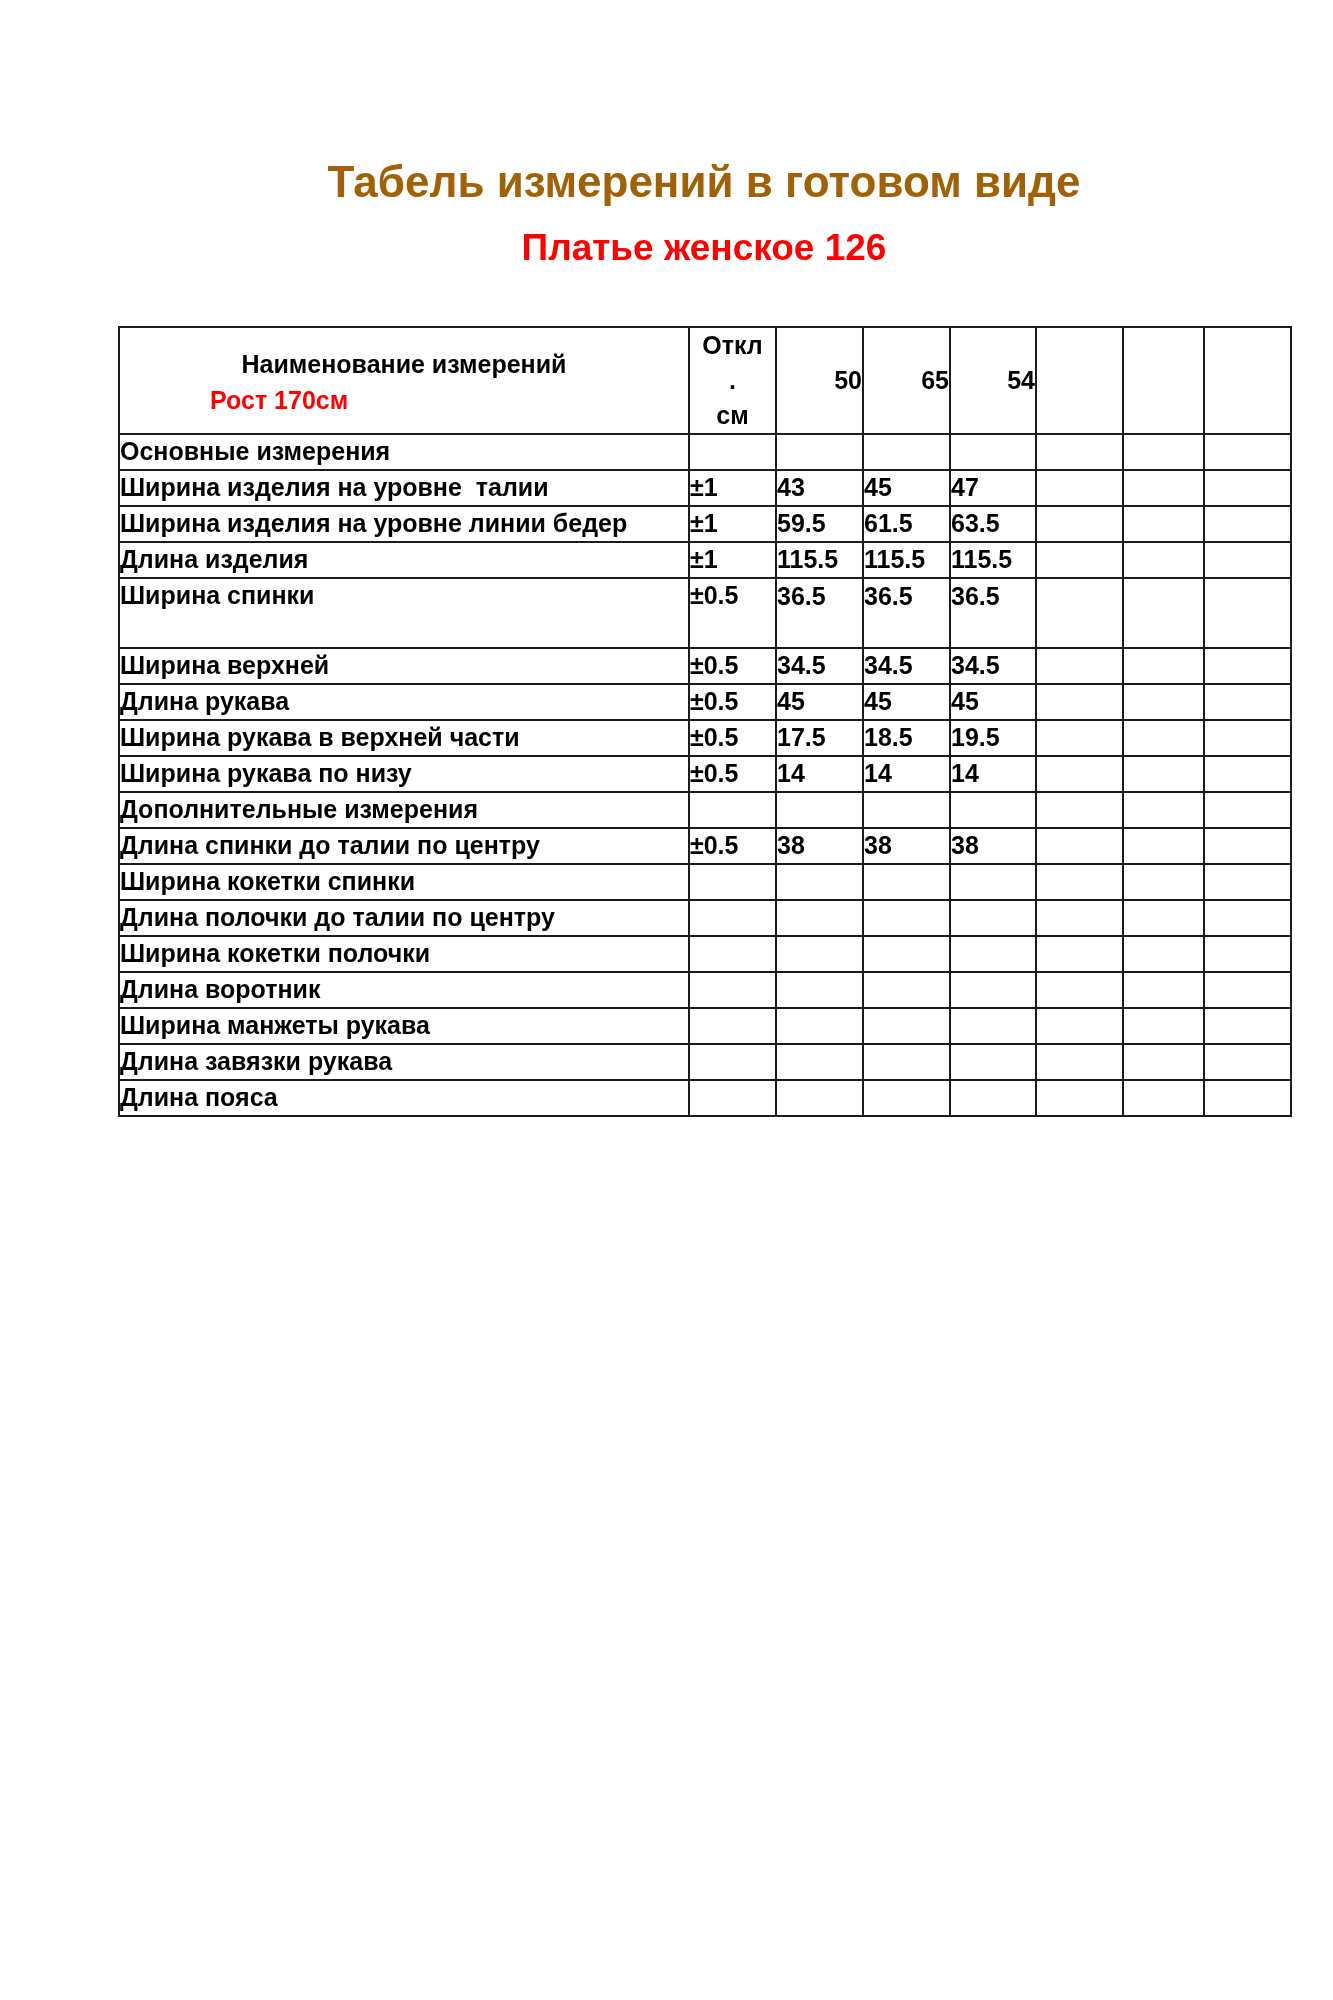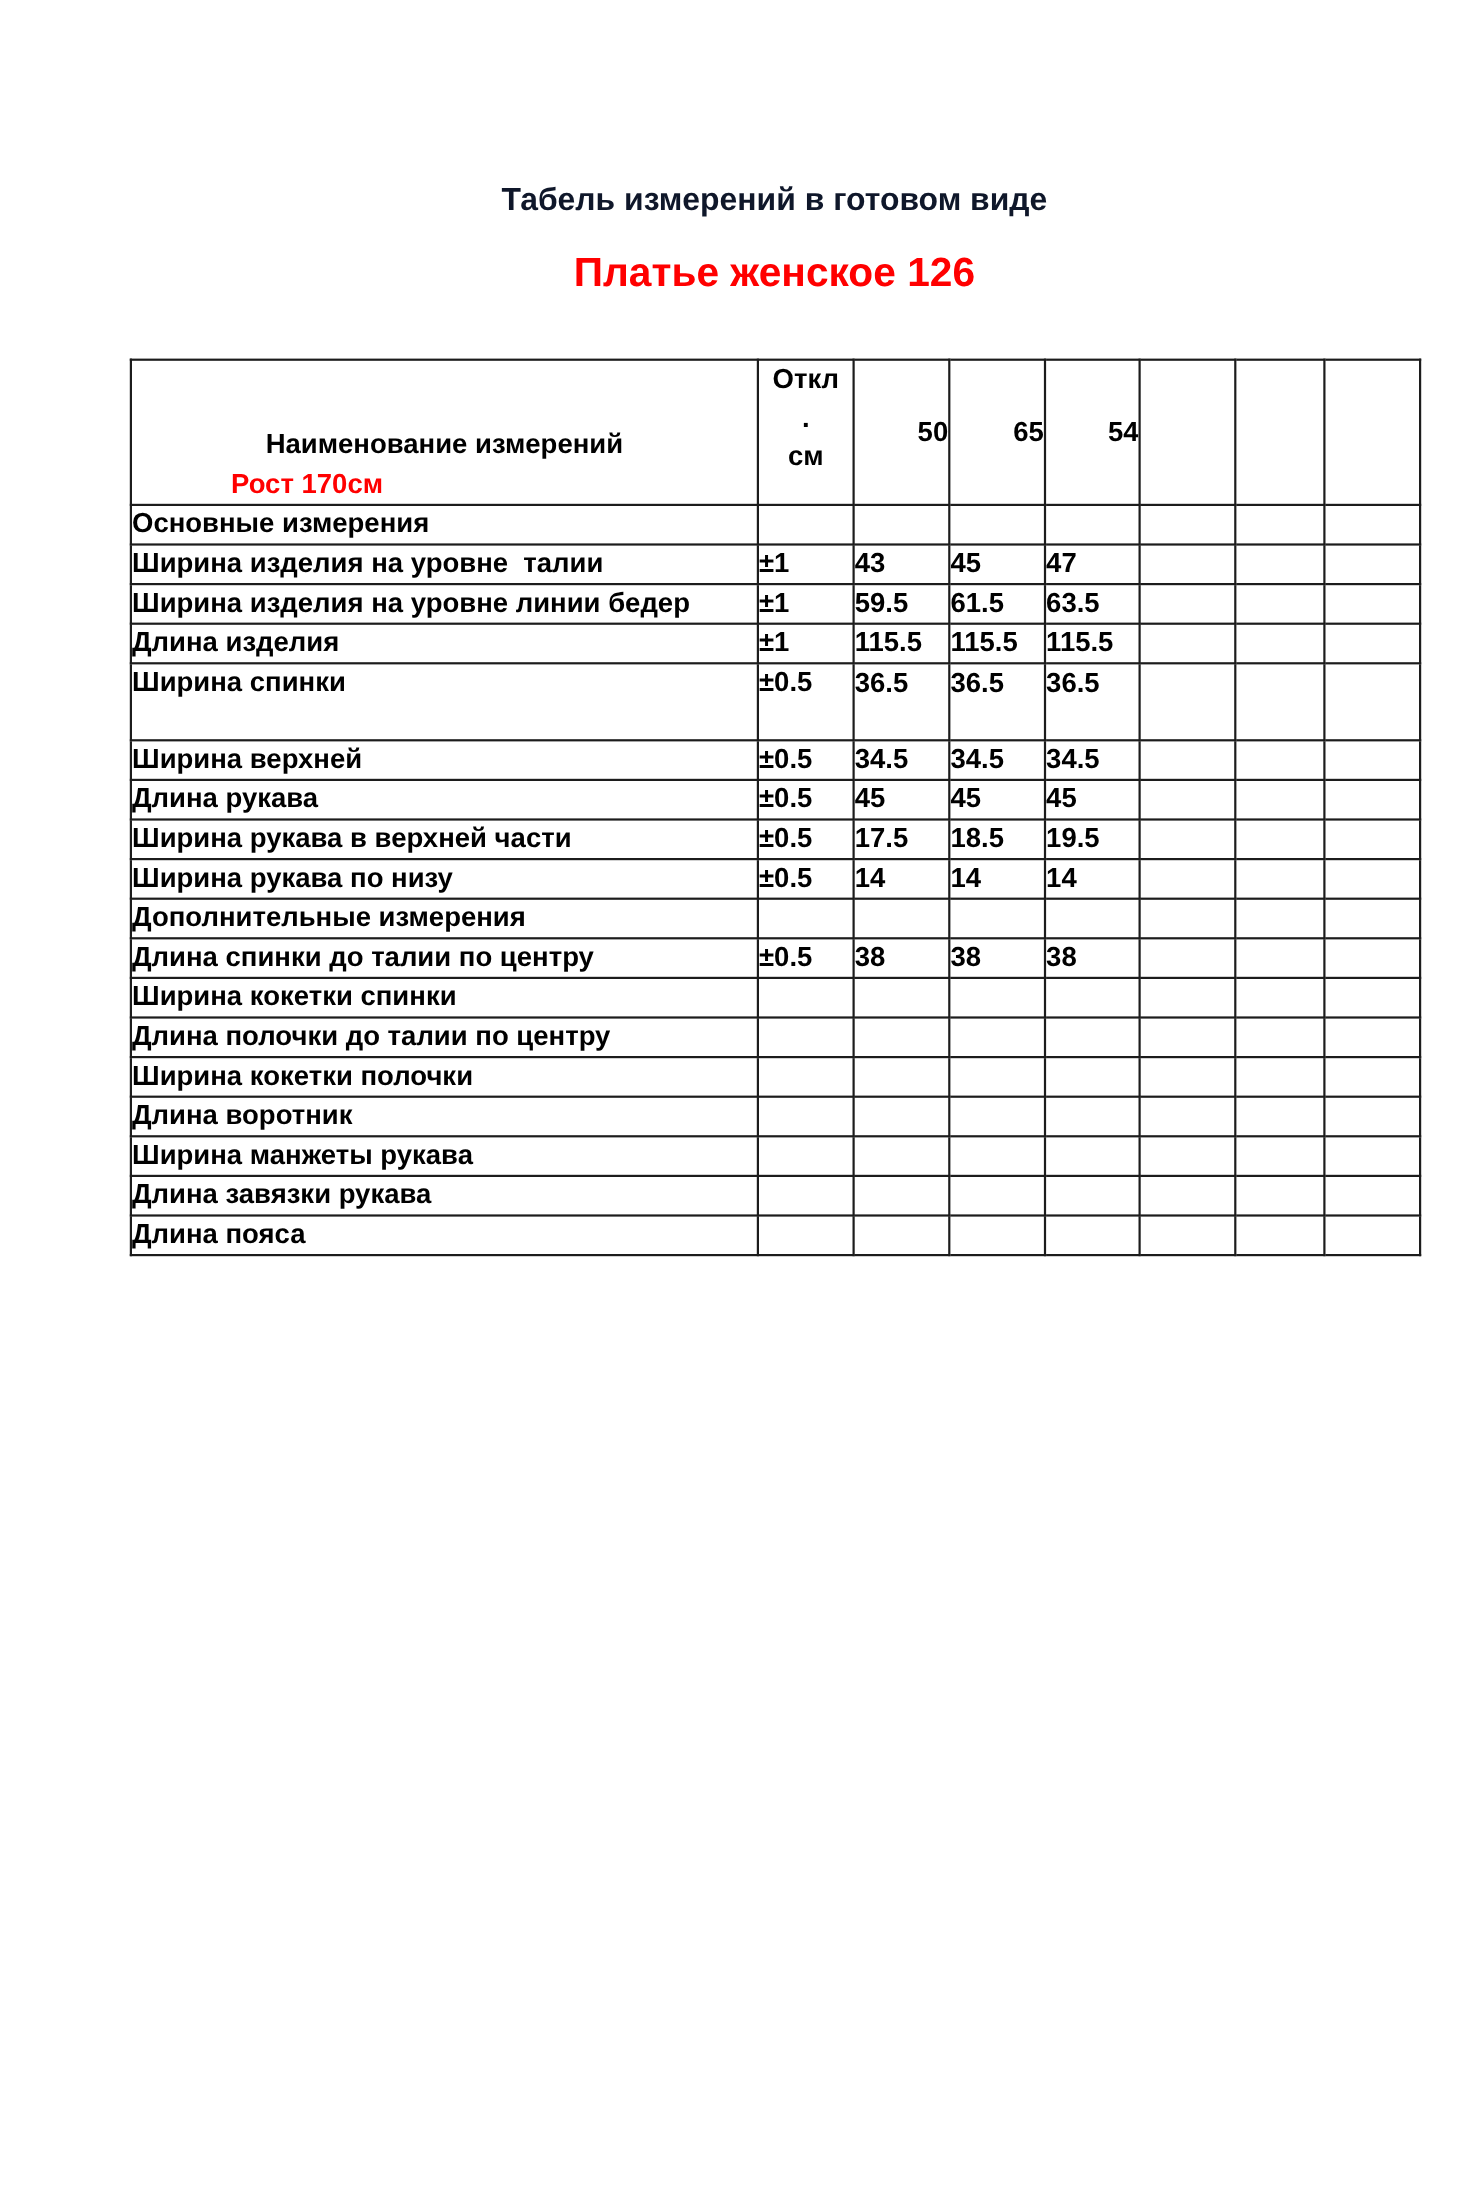--- a/index.html
+++ b/index.html
@@ -16,23 +16,23 @@
     font-weight: bold;
     color: #000000;
     overflow: hidden;
   }
   .doc-title {
     position: absolute;
     top: 156px;
     left: 118px;
     width: 1172px;
     text-align: center;
-    font-size: 29px;
+    font-size: 44px;
     line-height: 52px;
-    color: #0f172a;
+    color: #a16207;
   }
   .doc-subtitle {
     position: absolute;
     top: 222px;
     left: 118px;
     width: 1172px;
     text-align: center;
     font-size: 37px;
     line-height: 52px;
     color: #ff0000;
@@ -52,21 +52,20 @@
     overflow: hidden;
     font-weight: bold;
   }
   
   thead tr { height: 105px; }
   th.h-name { vertical-align: top; text-align: left; }
   th.h-name .line1 {
     text-align: center;
     line-height: 36px;
     padding-top: 18px;
-    margin-top: 40px;
   }
   th.h-name .line2 {
     text-align: left;
     padding-left: 90px;
     line-height: 36px;
     color: #ff0000;
   }
   th.h-dev {
     vertical-align: top;
     text-align: center;

